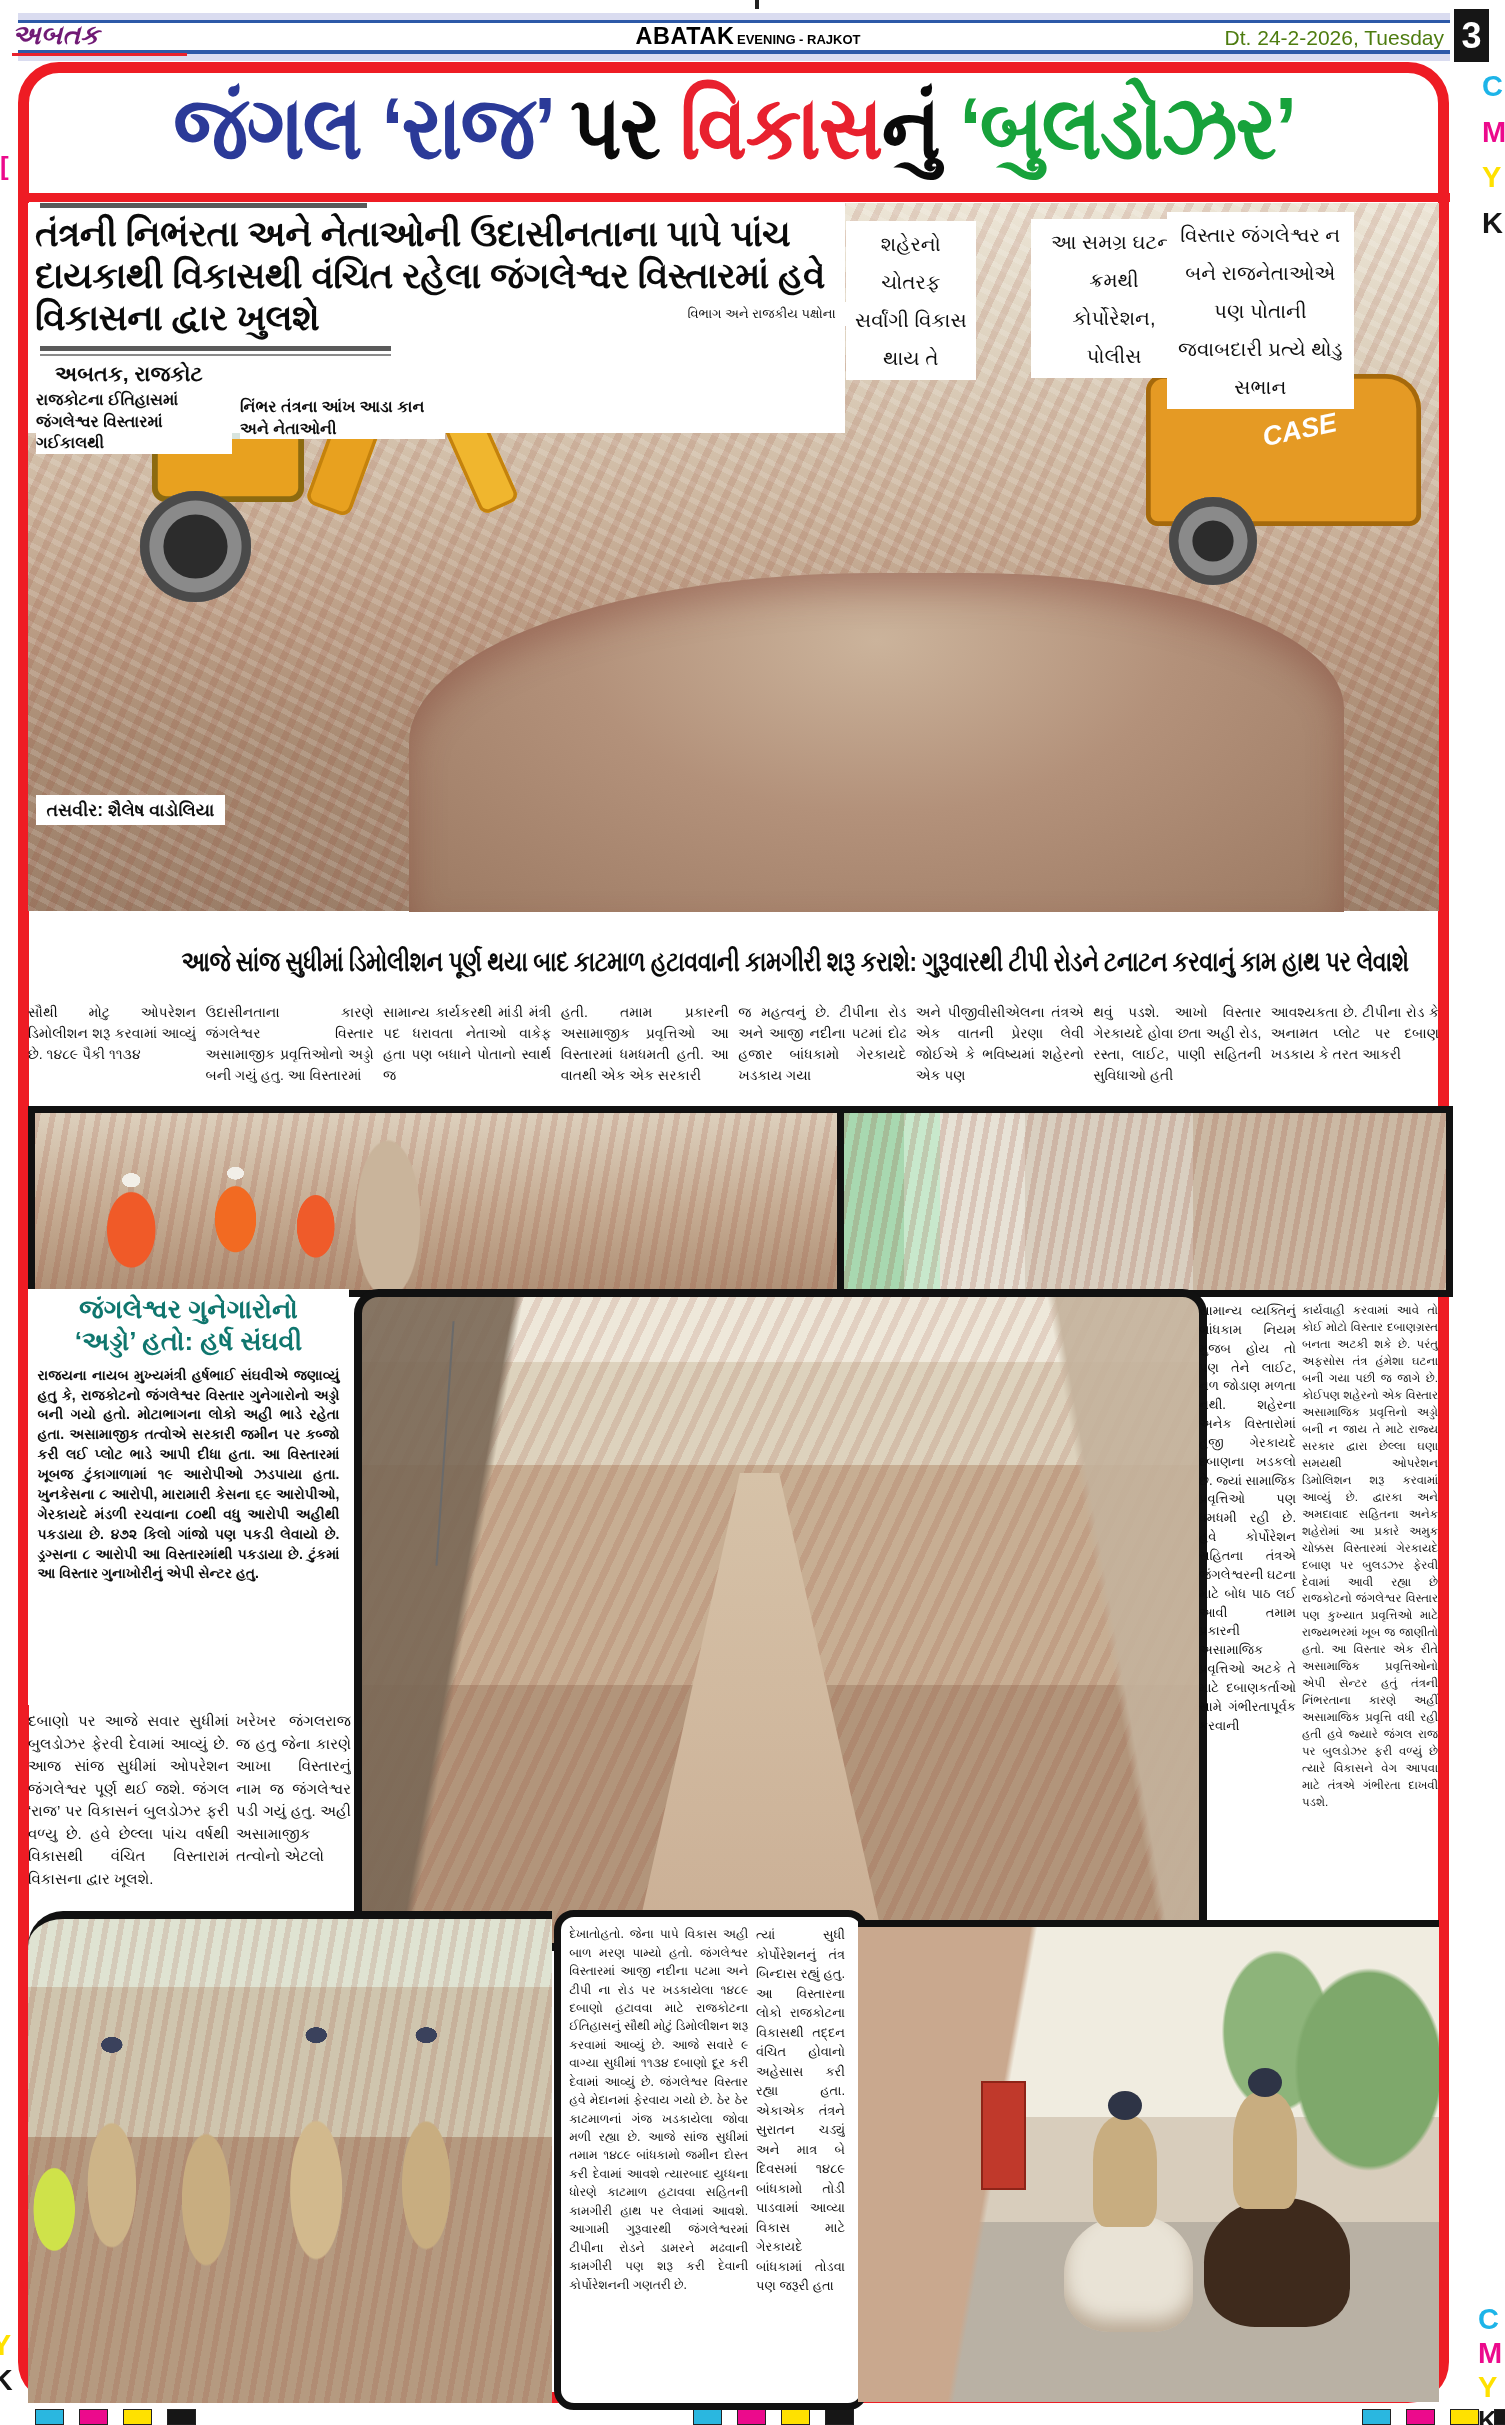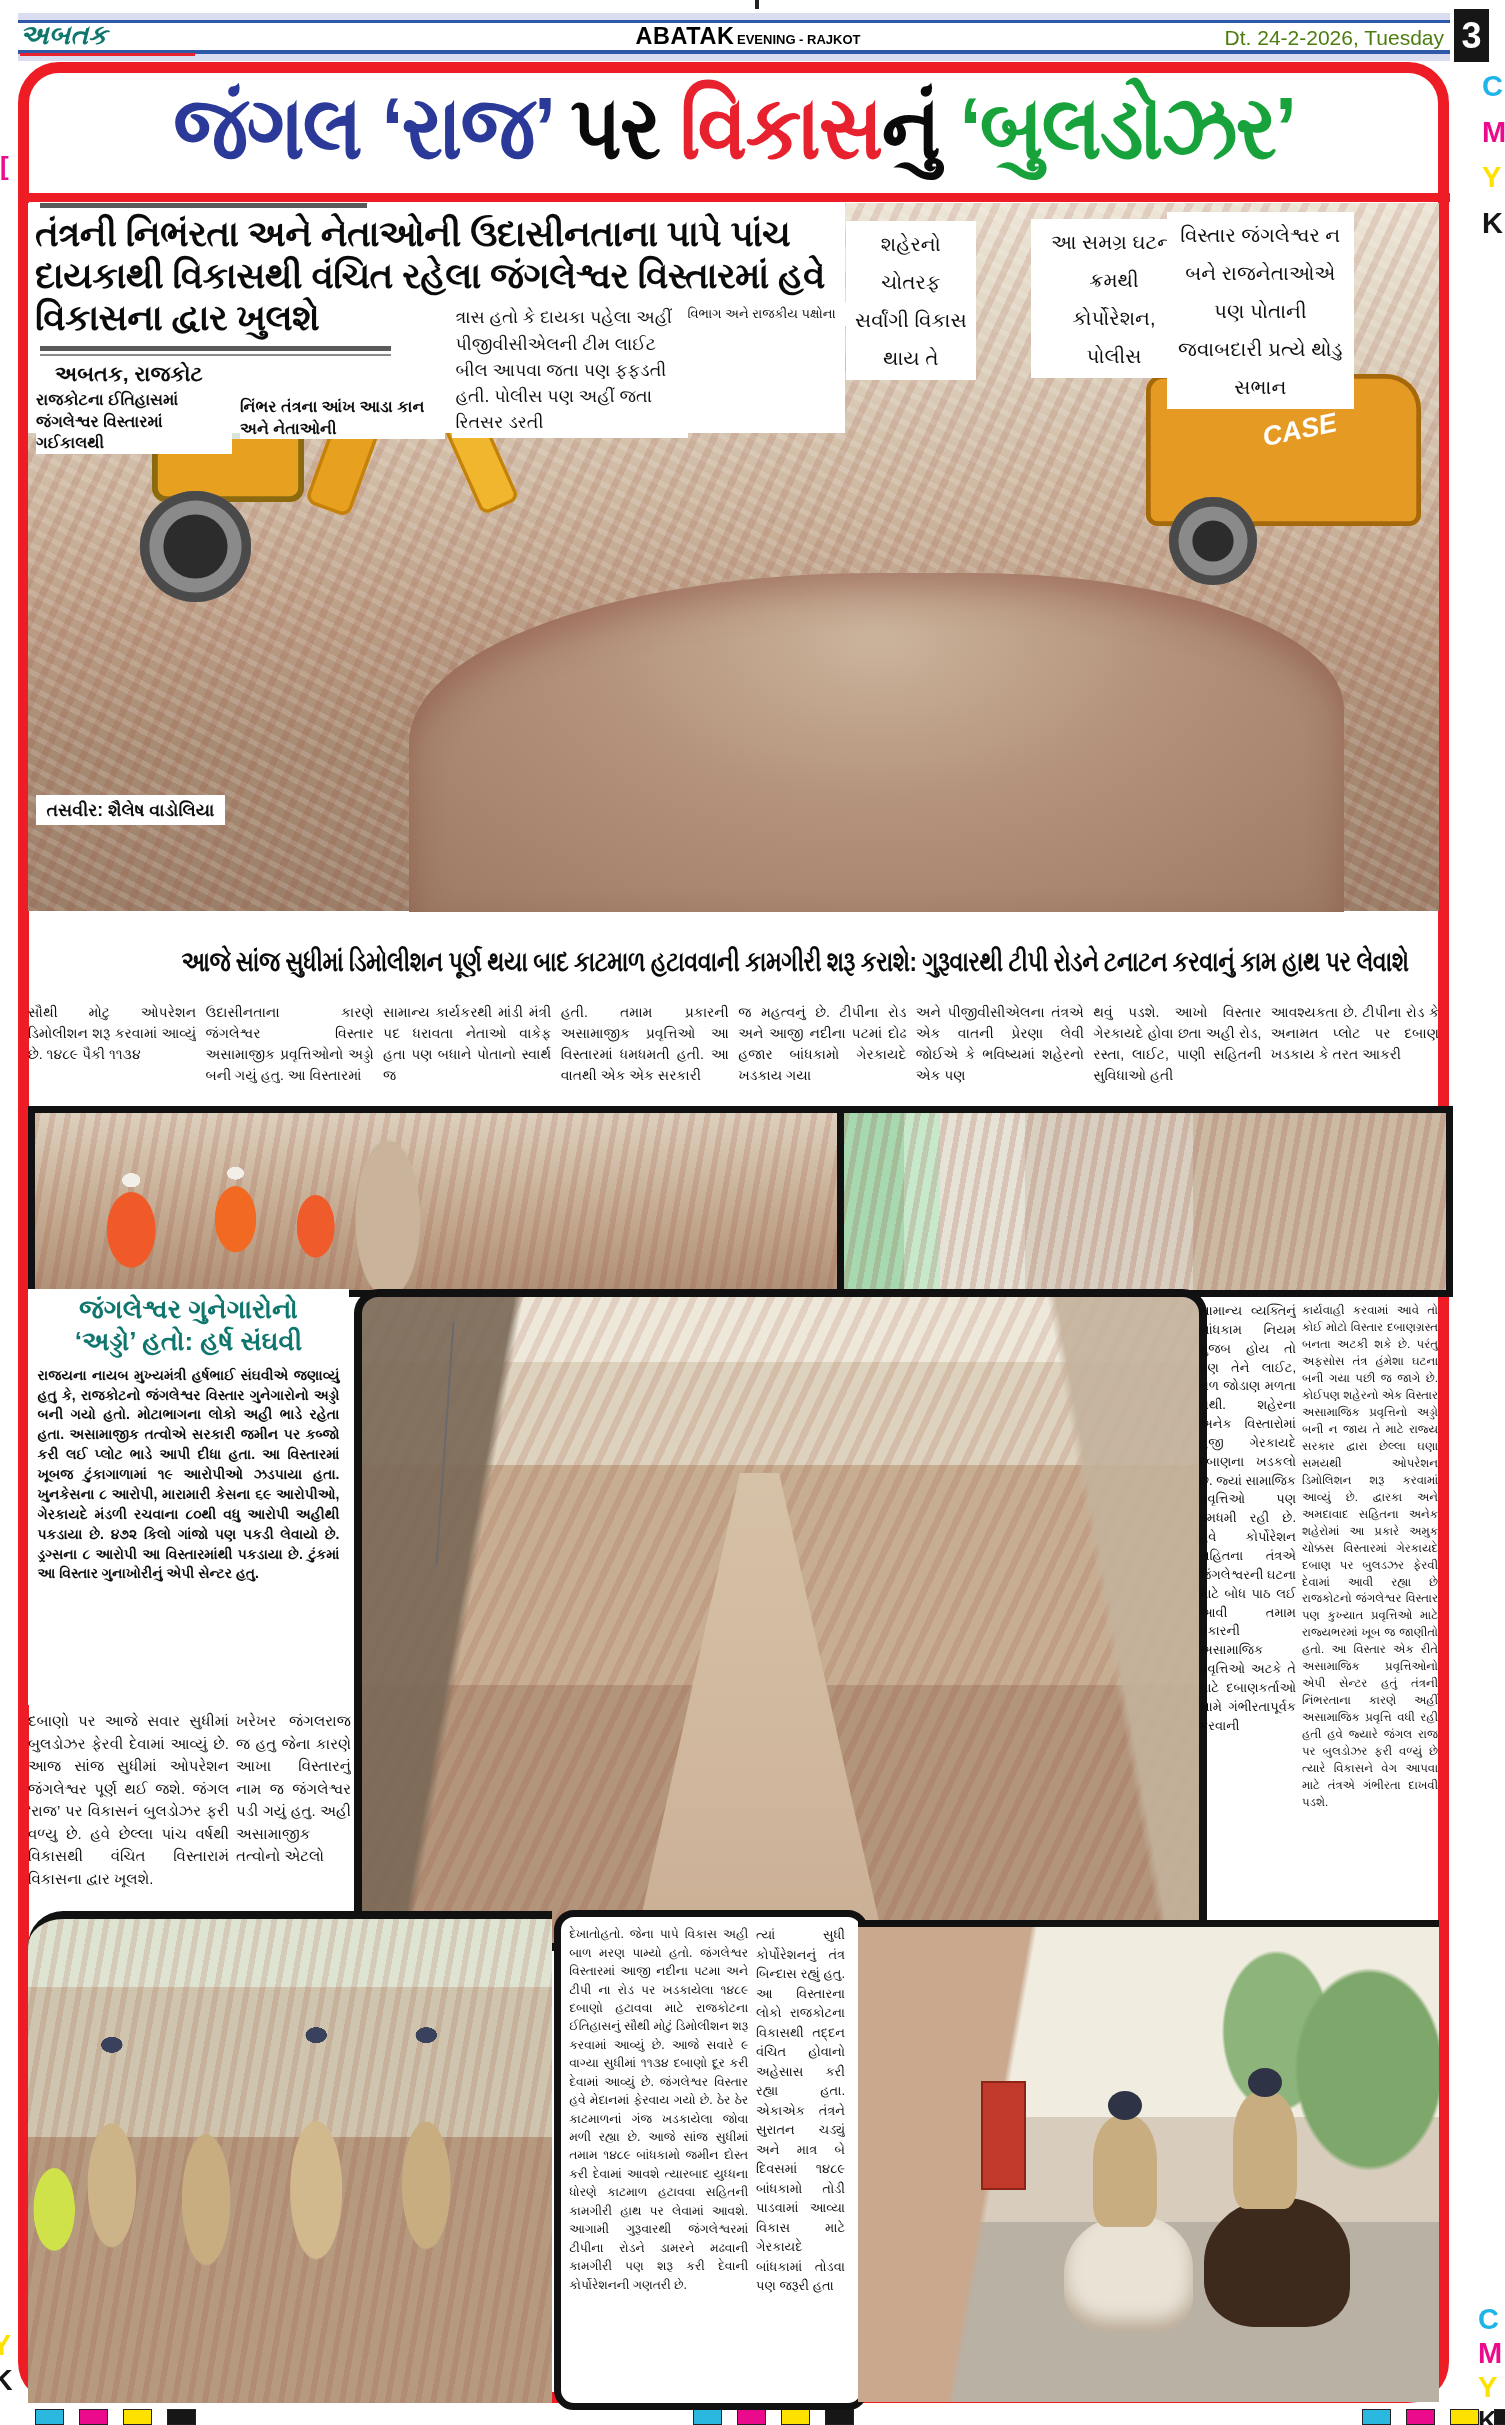--- a/index.html
+++ b/index.html
@@ -7,22 +7,22 @@
         font-family:"Liberation Sans",sans-serif;color:#0e0e0e;}
   .abs{position:absolute;}
 
   
   .top-tick{left:755px;top:0;width:3.5px;height:8.8px;background:#222;}
   .hdr-lav-top{left:17.5px;top:13px;width:1432px;height:7px;background:#dadcf0;}
   .hdr-rule-top{left:17.5px;top:20px;width:1432px;height:3.5px;background:#2d59a8;}
   .hdr-band{left:17.5px;top:23.4px;width:1432px;height:27px;background:#ffffff;}
   .hdr-rule-bot{left:17.5px;top:50px;width:1432px;height:3.5px;background:#2d59a8;}
   .hdr-lav-bot{left:17.5px;top:54px;width:1432px;height:7px;background:#dadcf0;}
-  .logo{left:20px;top:20px;width:175px;height:33px;font-size:27px;font-weight:bold;font-style:italic;
-        color:#0f766e;border-bottom:3.5px solid #e8212e;line-height:30px;}
+  .logo{left:12px;top:20px;width:175px;height:33px;font-size:27px;font-weight:bold;font-style:italic;
+        color:#701a75;border-bottom:3.5px solid #e8212e;line-height:30px;}
   .masthead{left:526px;top:23.4px;width:444px;height:27px;text-align:center;line-height:27px;white-space:nowrap;}
   .masthead b{font-size:23.4px;letter-spacing:0.6px;color:#000;}
   .masthead span{font-size:13px;font-weight:bold;color:#000;}
   .hdr-date{left:1146px;top:24.5px;width:298px;height:26px;font-size:21px;text-align:right;line-height:26px;color:#4d7c0f;}
   .page-num{left:1454px;top:9.4px;width:35px;height:53px;background:#161616;color:#fff;
             font-size:36px;font-weight:bold;text-align:center;line-height:53px;}
 
   
   .mark{font-weight:bold;font-size:29px;width:29px;text-align:left;}
   .c{color:#1db4e8;} .m{color:#ec0a8c;} .y{color:#ffe100;} .k{color:#161616;}
@@ -236,21 +236,20 @@
   <div class="abs rubble-pile"></div>
 
   <div class="abs lede-block" style="left:28px;top:203px;"></div>
   <div class="abs gray-rule1" style="left:40px;top:203px;"></div>
   <div class="abs subhead" style="left:35px;top:213px;">તંત્રની નિભંરતા અને નેતાઓની ઉદાસીનતાના પાપે પાંચ દાયકાથી વિકાસથી વંચિત રહેલા જંગલેશ્વર વિસ્તારમાં હવે વિકાસના દ્વાર ખુલશે</div>
   <div class="abs gray-rule2" style="left:40px;top:346px;"></div>
   <div class="abs gray-rule3" style="left:40px;top:354px;"></div>
   <div class="abs byline" style="left:55px;top:362px;">અબતક, રાજકોટ</div>
   <div class="abs frag frag1" style="left:36px;top:389px;">રાજકોટના ઈતિહાસમાં જંગલેશ્વર વિસ્તારમાં ગઈકાલથી</div>
   <div class="abs frag frag2" style="left:240px;top:396px;">નિંભર તંત્રના આંખ આડા કાન અને નેતાઓની</div>
-  <div class="abs frag frag3" style="left:452px;top:302px;">ત્રાસ હતો કે દાયકા પહેલા અહીં પીજીવીસીએલની ટીમ લાઈટ બીલ આપવા જતા પણ ફફડતી હતી. પોલીસ પણ અહીં જતા રિતસર ડરતી</div>
   <div class="abs frag frag4" style="left:684px;top:302px;">વિભાગ અને રાજકીય પક્ષોના</div>
   <div class="abs frag frag5" style="left:846px;top:221px;">શહેરનો ચોતરફ સર્વાંગી વિકાસ થાય તે</div>
   <div class="abs frag frag6" style="left:1031px;top:219px;padding-left:17px;">આ સમગ્ર ઘટના ક્રમથી કોર્પોરેશન, પોલીસ</div>
   <div class="abs frag frag7" style="left:1167px;top:212px;">વિસ્તાર જંગલેશ્વર ન બને રાજનેતાઓએ પણ પોતાની જવાબદારી પ્રત્યે થોડુ સભાન</div>
   <div class="abs credit" style="left:36px;top:795px;">તસવીર: શૈલેષ વાડોલિયા</div>
 
   <div class="abs strap">
     <span class="inner">આજે સાંજ સુધીમાં ડિમોલીશન પૂર્ણ થયા બાદ કાટમાળ હટાવવાની કામગીરી શરૂ કરાશે: ગુરૂવારથી ટીપી રોડને ટનાટન કરવાનું કામ હાથ પર લેવાશે</span>
   </div>
 

